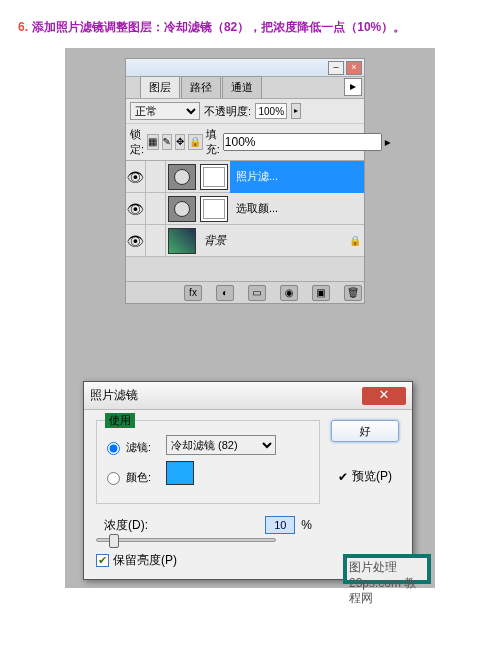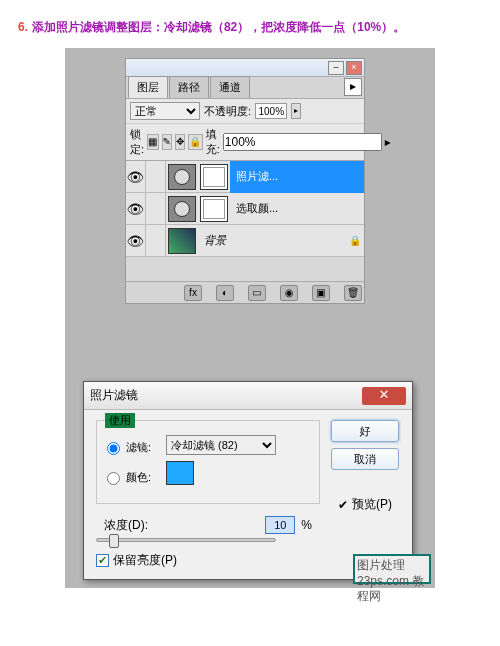--- a/index.html
+++ b/index.html
@@ -6,21 +6,21 @@
 body{width:500px;height:646px;background:#fff;position:relative}
 .instruction{padding:12px 18px 8px;font-size:14px;line-height:2}
 .step-num{color:#e74c3c;font-weight:bold}
 .step-text{color:#a21caf;font-weight:bold}
 .gray-bg{background:#b7b7b7;margin:0 auto;width:370px;height:540px;padding:10px 20px;position:relative}
 
 .panel{width:240px;background:#e8e8e8;border:1px solid #999;position:relative;margin-left:40px}
 .titlebar{height:18px;background:linear-gradient(#e9f0f8,#d5e3f2);border-bottom:1px solid #aaa;display:flex;justify-content:flex-end;align-items:center;padding:0 2px;gap:2px}
 .titlebar span{width:16px;height:14px;border:1px solid #888;background:#eee;display:flex;align-items:center;justify-content:center;font-size:9px;line-height:1;cursor:pointer}
 .titlebar .close{background:#e07a6f;color:#fff}
-.tabs{display:flex;height:22px;background:#d5d5d5;border-bottom:1px solid #aaa;align-items:flex-end;padding-left:2px}
+.tabs{display:flex;height:22px;background:#d5d5d5;border-bottom:1px solid #aaa;align-items:flex-end;padding-left:14px}
 .tab{padding:3px 8px;border:1px solid #999;border-bottom:none;background:#e8e8e8;margin-right:1px;font-size:11px;cursor:pointer}
 .tab.inactive{background:#ccc}
 .tabs .menu{margin-left:auto;width:18px;height:18px;border:1px solid #888;background:#fff;text-align:center;line-height:14px;cursor:pointer;margin-right:2px;margin-bottom:2px}
 .opts{display:flex;align-items:center;padding:3px 4px;gap:4px;border-bottom:1px solid #ccc}
 .opts select{font-size:11px;width:70px;height:18px;border:1px solid #999}
 .opts .lbl{font-size:11px}
 .opts input[type=text]{width:32px;height:16px;border:1px solid #999;font-size:10px;text-align:right;padding-right:2px}
 .opts .arr{width:10px;height:16px;border:1px solid #999;background:#ddd;font-size:8px;text-align:center;line-height:14px}
 .locks{display:flex;align-items:center;padding:3px 4px;gap:3px;border-bottom:1px solid #aaa}
 .locks .lbl{font-size:11px}
@@ -57,21 +57,21 @@
 .density-row input[type=text]{width:30px;height:18px;border:1px solid #3a77c4;background:#cfe4fb;text-align:center;font-size:11px;color:#003}
 .slider-wrap{margin:4px 0 10px}
 .slider{width:180px;height:4px;background:#ccc;border:1px solid #999;position:relative;border-radius:2px}
 .slider .handle{position:absolute;left:12px;top:-5px;width:10px;height:14px;background:#e8e8e8;border:1px solid #666;border-radius:2px}
 .checkbox-row{display:flex;align-items:center;gap:4px;font-size:11px}
 .checkbox-row .cb{width:13px;height:13px;border:1px solid #3a77c4;background:#fff;display:flex;align-items:center;justify-content:center;color:#2a7a2a;font-size:11px;line-height:1}
 .dlg-right{width:70px;display:flex;flex-direction:column;gap:6px;align-items:center}
 .btn{width:68px;height:22px;border:1px solid #8aa9cf;border-radius:3px;background:linear-gradient(#fdfdfd,#e7eef7);text-align:center;line-height:20px;font-size:11px;cursor:pointer}
 .btn.primary{box-shadow:0 0 3px #6fa3e0}
 .preview-row{margin-top:20px;display:flex;align-items:center;gap:4px;font-size:11px}
-.watermark{position:absolute;right:4px;bottom:4px;width:78px;height:30px;border:2px solid #0f766e;background:#eee;font-size:9px;line-height:1.3;padding:2px;color:#555}
+.watermark{position:absolute;right:4px;bottom:4px;width:88px;height:30px;border:4px solid #0f766e;background:#eee;font-size:9px;line-height:1.3;padding:2px;color:#555}
 </style>
 </head>
 <body>
 
 <div class="instruction">
   <span class="step-num">6.</span>
   <span class="step-text">添加照片滤镜调整图层：冷却滤镜（82），把浓度降低一点（10%）。</span>
 </div>
 
 <div class="gray-bg">
@@ -167,21 +167,20 @@
             <div class="handle"></div>
           </div>
         </div>
         <div class="checkbox-row">
           <span class="cb">✔</span>
           <span>保留亮度(P)</span>
         </div>
       </div>
       <div class="dlg-right">
         <div class="btn primary">好</div>
-        <div class="btn">取消</div>
         <div class="preview-row">
           <span class="cb">✔</span>
           <span>预览(P)</span>
         </div>
       </div>
     </div>
   </div>
 
   <div class="watermark">
     <div>图片处理</div>

